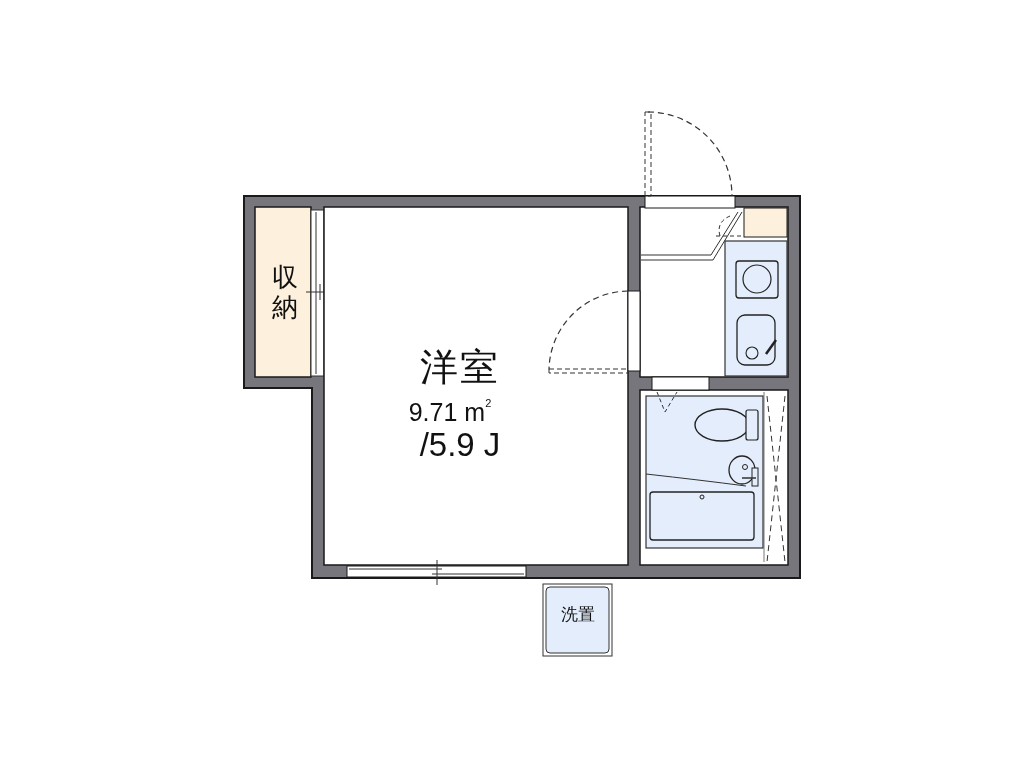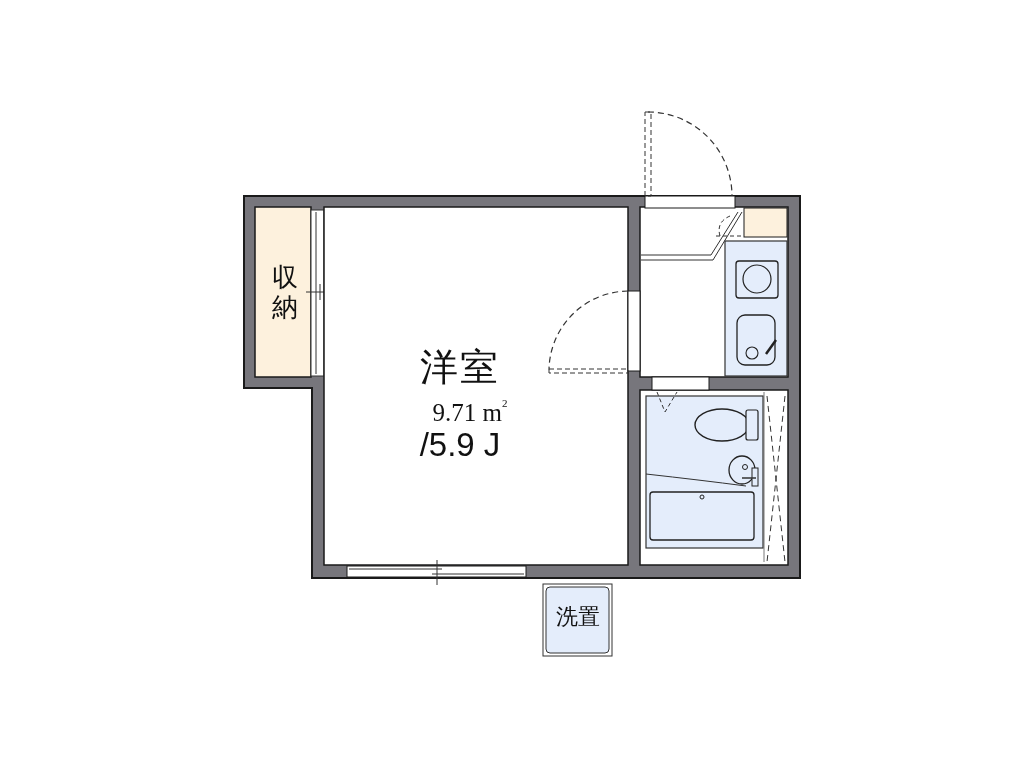--- a/index.html
+++ b/index.html
@@ -1,25 +1,25 @@
 <!DOCTYPE html>
 <html><head>
 <meta charset="utf-8">
 <style>
   html, body { margin: 0; padding: 0; background: #ffffff; }
   body { width: 1016px; height: 772px; position: relative; overflow: hidden;
          font-family: "DejaVu Sans", "Liberation Sans", sans-serif; }
   #plan { position: absolute; left: 0; top: 0; }
   .lbl { position: absolute; color: #111; text-align: center; line-height: 1; }
   .room-name { left: 400px; top: 348px; width: 120px; font-size: 38px; letter-spacing: 2px; text-align: center; }
-  .room-area { left: 400px; top: 398px; width: 140px; font-size: 25px; font-family: Liberation Serif, serif; }
+  .room-area { left: 380px; top: 398px; width: 140px; font-size: 25px; font-family: Liberation Sans, sans-serif; }
   .room-area sup { font-size: 11px; vertical-align: 14px; }
   .room-jo { left: 400px; top: 428px; width: 120px; font-size: 33px; font-family: "Liberation Sans", sans-serif; }
   .storage-lbl { left: 260px; top: 262px; width: 50px; font-size: 26px; line-height: 30px; }
-  .washer-lbl { left: 544px; top: 606px; width: 68px; font-size: 22px; }
+  .washer-lbl { left: 544px; top: 606px; width: 68px; font-size: 17px; }
 </style>
 </head>
 <body>
 
 <svg id="plan" width="1016" height="772" viewBox="0 0 1016 772" xmlns="http://www.w3.org/2000/svg">
 
   <g>
     <path d="M244,196 H800 V578 H312 V388 H244 Z" fill="#77767c" stroke="#1a1a1a" stroke-width="2"></path>
   </g>
 

